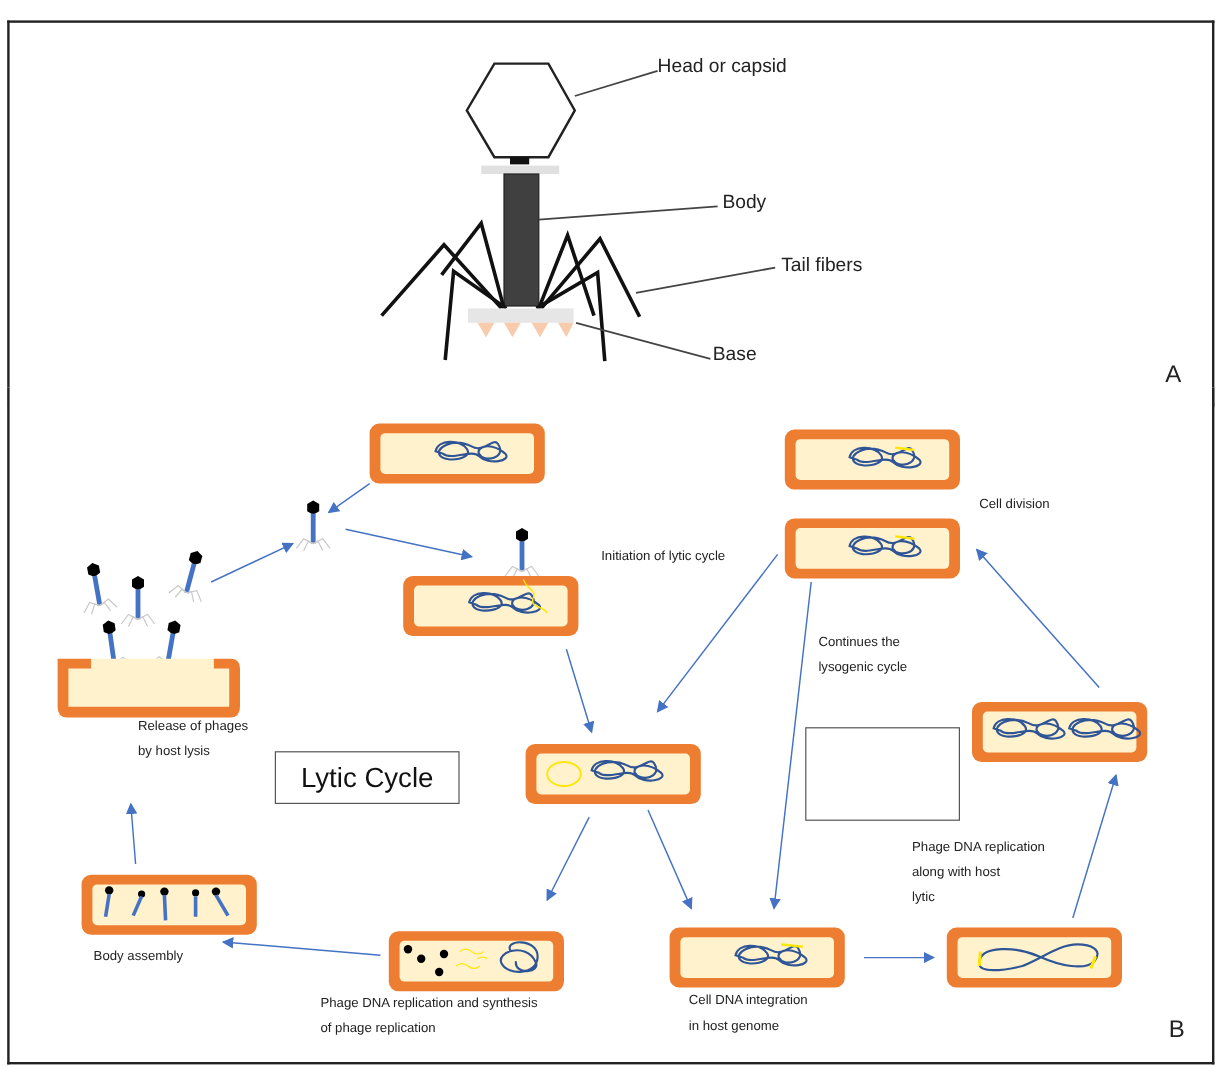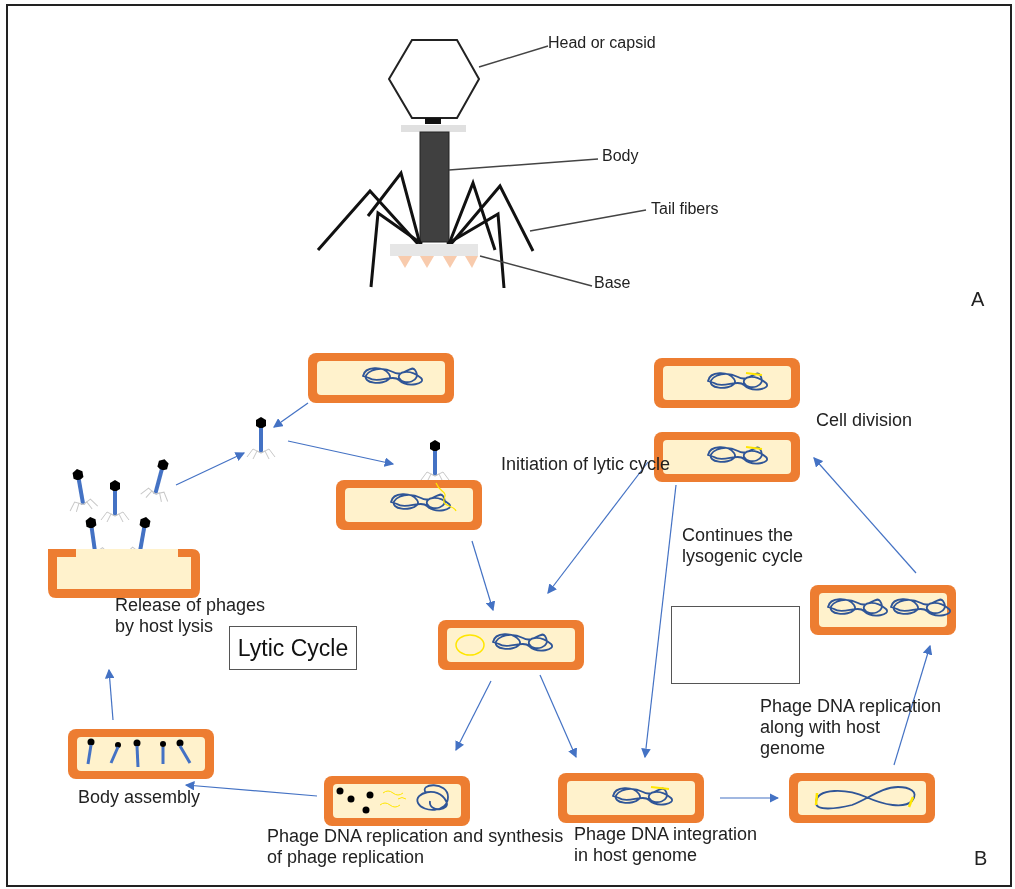--- a/index.html
+++ b/index.html
@@ -1,22 +1,22 @@
 <!DOCTYPE html>
 <html><head>
 <meta charset="utf-8">
 <style>
   html, body { margin: 0; padding: 0; background: #ffffff; }
   body { width: 1015px; height: 889px; position: relative; overflow: hidden;
          font-family: "Liberation Sans", sans-serif; }
   .panel { position: absolute; border: 2px solid #222; box-sizing: border-box; background: #fff; }
-  #panel-a { left: 6px; top: 4px; width: 1006px; height: 322px; border-bottom: 3px solid #333; }
+  #panel-a { left: 6px; top: 17px; width: 1006px; height: 322px; border-bottom: 3px solid #333; }
   #panel-b { left: 6px; top: 323px; width: 1006px; height: 564px; border-top: none; }
   svg { position: absolute; left: 0; top: 0; }
-  .lbl { position: absolute; font-size: 18px; color: #222; line-height: 20px; white-space: nowrap; }
+  .lbl { position: absolute; font-size: 11px; color: #222; line-height: 20px; white-space: nowrap; }
   .lbl-a { position: absolute; font-size: 16px; color: #222; white-space: nowrap; }
   .panel-letter { position: absolute; font-size: 20px; color: #222; }
   .cycle-box { position: absolute; border: 1.5px solid #555; background: #fff; font-size: 23px;
                color: #111; text-align: center; box-sizing: border-box; line-height: 32px; }
 </style>
 </head>
 <body>
 
 <div id="panel-a" class="panel">
   <svg width="1006" height="322">
@@ -204,28 +204,28 @@
       <line x1="640" y1="139" x2="540" y2="270"></line>
       <line x1="668" y1="162" x2="637" y2="434"></line>
     </g>
   </svg>
 
   <div class="lbl" style="left:107px;top:272px">Release of phages</div>
   <div class="lbl" style="left:107px;top:293px">by host lysis</div>
   <div class="lbl" style="left:70px;top:464px">Body assembly</div>
   <div class="lbl" style="left:259px;top:503px">Phage DNA replication and synthesis</div>
   <div class="lbl" style="left:259px;top:524px">of phage replication</div>
-  <div class="lbl" style="left:566px;top:501px">Phage DNA integration</div>
+  <div class="lbl" style="left:566px;top:501px">Cell DNA integration</div>
   <div class="lbl" style="left:566px;top:522px">in host genome</div>
   <div class="lbl" style="left:752px;top:373px">Phage DNA replication</div>
   <div class="lbl" style="left:752px;top:394px">along with host</div>
-  <div class="lbl" style="left:752px;top:415px">genome</div>
+  <div class="lbl" style="left:752px;top:415px">lytic</div>
   <div class="lbl" style="left:674px;top:202px">Continues the</div>
   <div class="lbl" style="left:674px;top:223px">lysogenic cycle</div>
   <div class="lbl" style="left:493px;top:131px">Initiation of lytic cycle</div>
   <div class="lbl" style="left:808px;top:87px">Cell division</div>
 
-  <div class="cycle-box" style="left:221px;top:303px;width:128px;height:44px;line-height:42px">Lytic Cycle</div>
+  <div class="cycle-box" style="left:221px;top:303px;width:154px;height:44px;line-height:42px">Lytic Cycle</div>
   <div class="cycle-box" style="left:663px;top:283px;width:129px;height:78px;padding-top:4px">
   </div>
 
   <div class="panel-letter" style="left:966px;top:524px">B</div>
 </div>
 
 </body></html>

